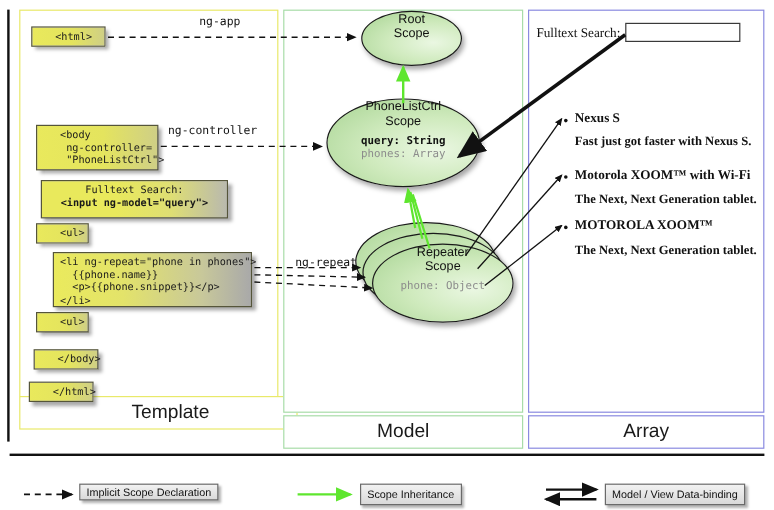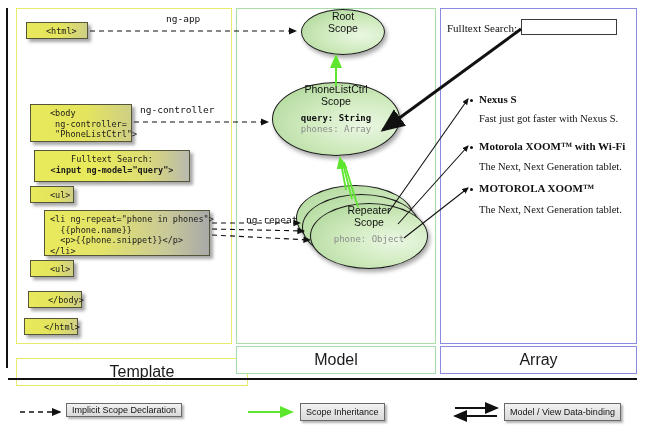--- a/index.html
+++ b/index.html
@@ -66,21 +66,21 @@
 
   
   .view-inner{position:absolute;font-family:"Liberation Serif","DejaVu Serif",serif;color:#111;}
   .view-label{font-size:11px;}
   .view-input{
     position:absolute;box-sizing:border-box;
     border:1px solid #3a3a3a;background:#fff;
   }
   .view-item{position:absolute;font-size:11px;font-weight:bold;color:#111;
              font-family:"Liberation Serif","DejaVu Serif",serif;}
-  .view-snip{position:absolute;font-size:10.5px;font-weight:normal;color:#111;
+  .view-snip{position:absolute;font-size:10.5px;font-weight:bold;color:#111;
              font-family:"Liberation Serif","DejaVu Serif",serif;}
   .bullet{position:absolute;width:3px;height:3px;border-radius:50%;background:#111;}
 
   
   .edgelbl{position:absolute;font-family:"DejaVu Sans Mono","Liberation Mono",monospace;
            font-size:9.5px;color:#111;z-index:7;background:transparent;}
 
   
   .legend-rule{position:absolute;left:8px;top:378px;width:629px;height:2px;background:#111;}
   .legend-chip{
@@ -95,21 +95,21 @@
 </style>
 </head>
 <body>
 
 <div id="stage">
 
   <div class="left-rail"></div>
 
   <div class="panel p-template">
     <div class="panel-body" style="left:16px;top:8px;width:216px;height:336px;"></div>
-    <div class="panel-foot" style="left:16px;top:358px;width:232px;height:28px;padding-left:20px;">
+    <div class="panel-foot" style="left:16px;top:330px;width:232px;height:28px;padding-left:20px;">
       <span>Template</span>
     </div>
   </div>
 
   <div class="panel p-model">
     <div class="panel-body" style="left:236px;top:8px;width:200px;height:336px;"></div>
     <div class="panel-foot" style="left:236px;top:346px;width:200px;height:28px;">
       <span>Model</span>
     </div>
   </div>

